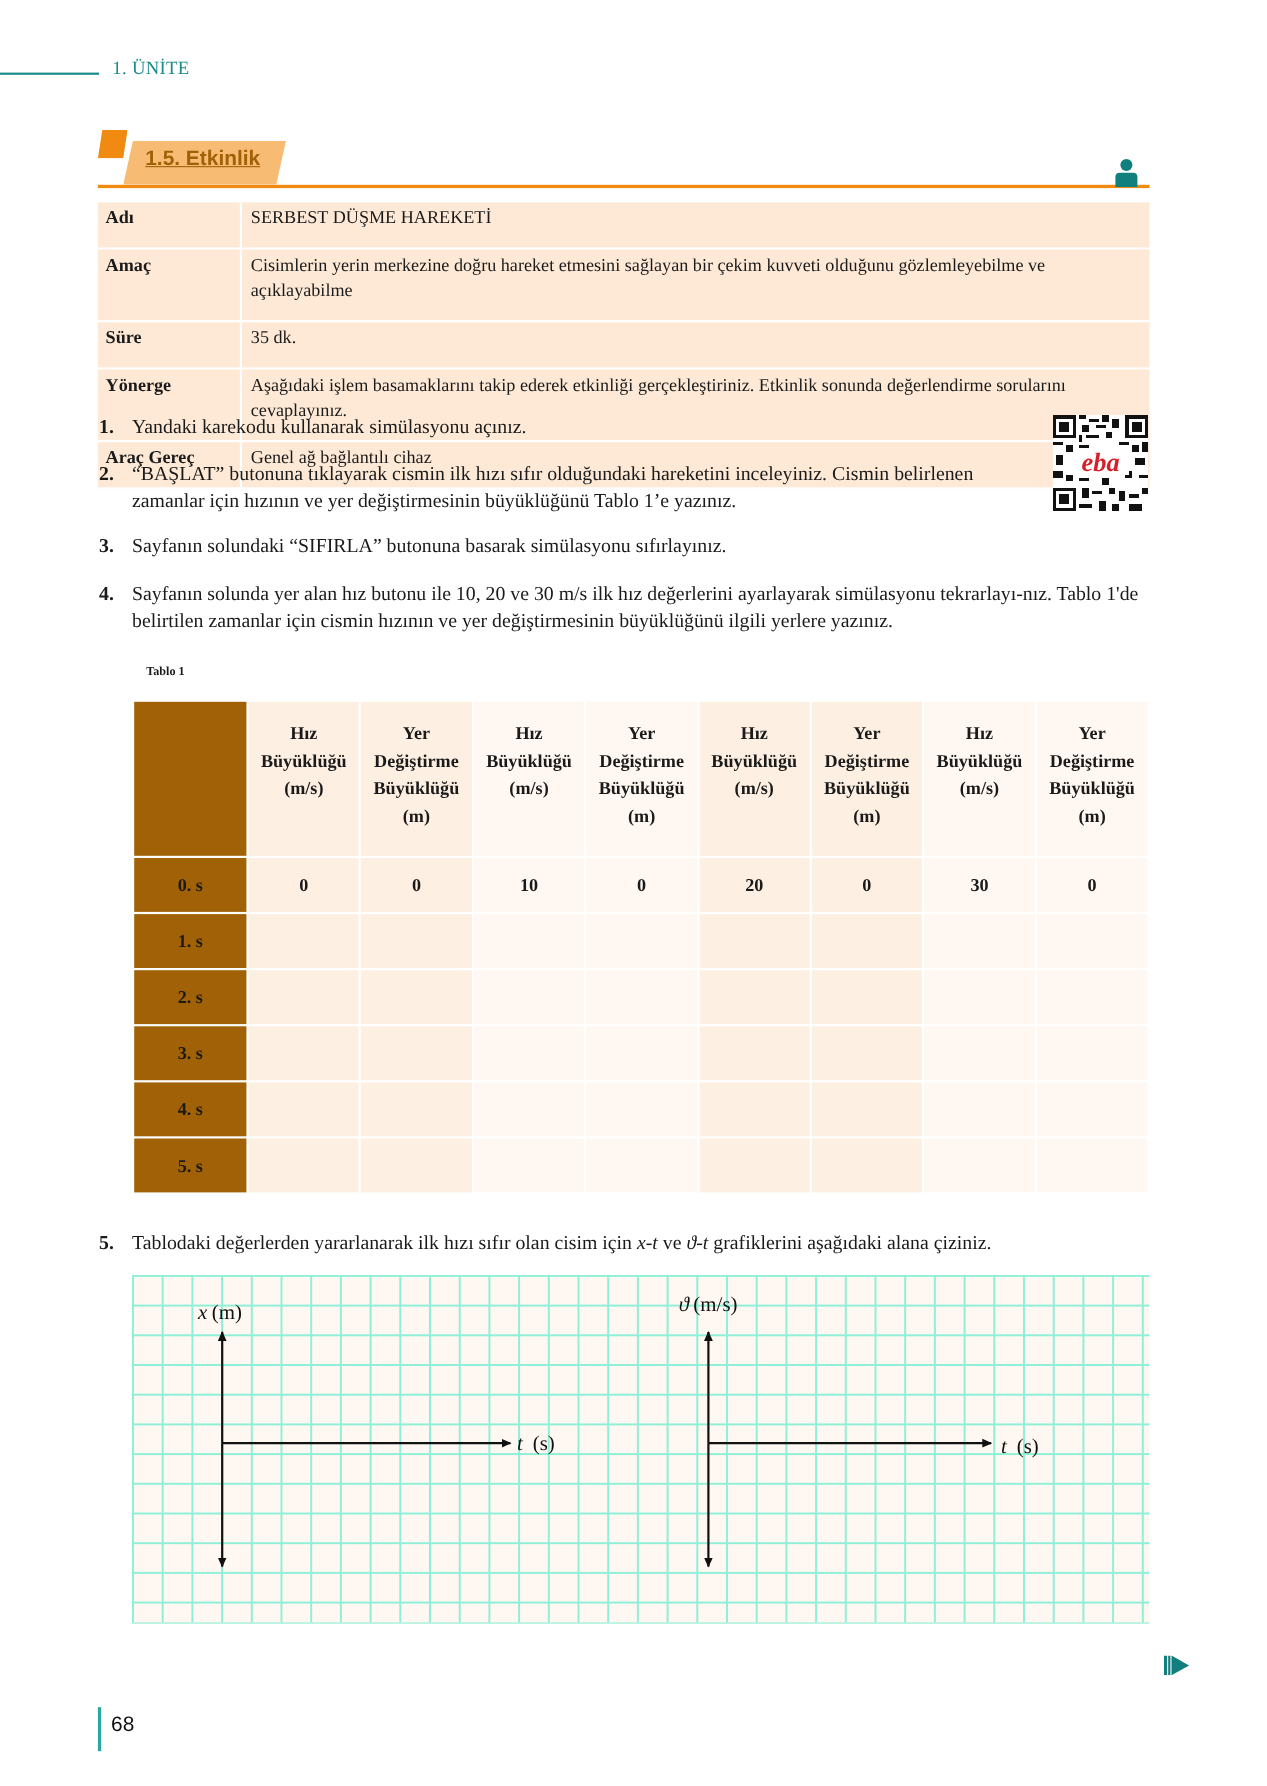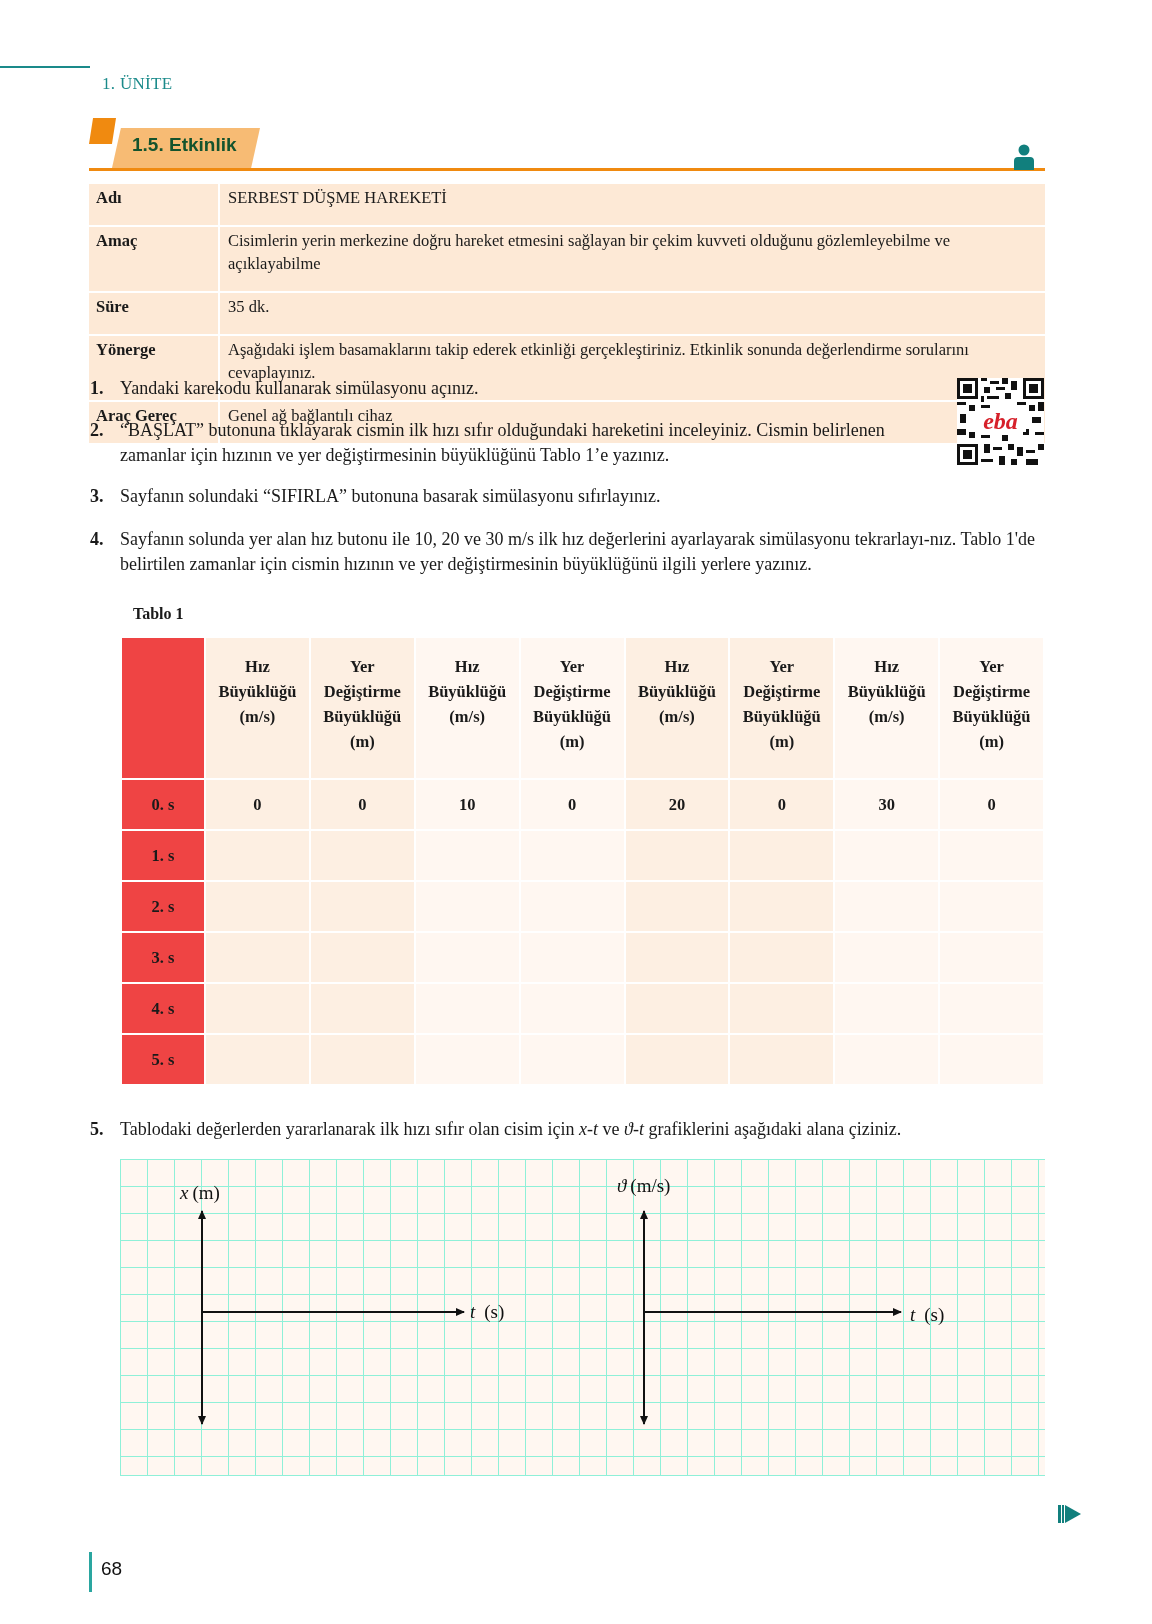--- a/index.html
+++ b/index.html
@@ -2,52 +2,52 @@
 <html><head>
 <meta charset="utf-8">
 <style>
   html, body { margin:0; padding:0; background:#ffffff; }
   body { width:1152px; height:1624px; position:relative; overflow:hidden;
          font-family:"Liberation Serif","DejaVu Serif",serif; color:#1a1a1a; }
   .abs { position:absolute; }
 
   
   .unit-line { left:0; top:66px; width:90px; height:2px; background:#1a8a8a; }
-  .unit-label { left:102px; top:52px; font-size:17px; color:#1a8a8a; letter-spacing:0.3px;margin-top:22px; }
+  .unit-label { left:102px; top:52px; font-size:17px; color:#1a8a8a; letter-spacing:0.3px; }
 
   
   .banner-square { left:89px; top:118px; width:27px; height:26px; background:#f08a10;
                    clip-path:polygon(15% 0,100% 0,85% 100%,0 100%); }
   .banner-tab { left:112px; top:128px; width:148px; height:40px; background:#f7bb74;
                 clip-path:polygon(6% 0,100% 0,94% 100%,0 100%); }
   .banner-title { left:132px; top:134px; font-family:"Liberation Sans","DejaVu Sans",sans-serif;
-                  font-weight:bold; font-size:19px; color:#14532d; }
+                  font-weight:bold; font-size:19px; color:#a16207;text-decoration:underline; }
   .banner-rule { left:89px; top:168px; width:956px; height:3px; background:#f08a10; }
   .person-icon { left:1012px; top:144px; width:24px; height:26px; }
 
   
   .info { left:89px; top:184px; width:956px; }
   .info-row { display:flex; background:#fde9d6; border-bottom:2px solid #ffffff; }
   .info-key { width:118px; padding:2px 4px 2px 7px; font-weight:bold; font-size:16.5px; line-height:23px;
               border-right:2px solid #ffffff; }
   .info-val { flex:1; padding:2px 6px 16px 8px; font-size:16.5px; line-height:23px; }
 
   
   .step { left:90px; width:950px; font-size:18px; line-height:25px; display:flex; }
   .step-num { width:30px; font-weight:bold; flex:none; }
   .step-text { flex:1; }
   .qr { left:957px; top:376px; width:87px; height:90px; }
 
   
-  .tablo-label { left:133px; top:605px; font-weight:bold; font-size:16px; }
+  .tablo-label { left:133px; top:605px; font-weight:bold; font-size:11px; }
   .t1 { left:120px; top:636px; width:925px; border-collapse:separate; border-spacing:2px; }
   .t1 td { text-align:center; font-weight:bold; font-size:16.5px; padding:0; }
   .t1 .head td { height:124px; vertical-align:top; padding-top:16px; line-height:25px; }
   .t1 .body td { height:49px; vertical-align:middle; }
-  .c-row { background:#ef4444; width:82px; }
+  .c-row { background:#a16207; width:102px; }
   .c-a { background:#fdefe2; }
   .c-b { background:#fff7f1; }
 
   
   .grid-area { left:120px; top:1159px; width:925px; height:316px;
     background-color:#fff7f1;
     background-image:
       linear-gradient(to right, #8ff0d8 1.5px, transparent 1.5px),
       linear-gradient(to bottom, #8ff0d8 1.5px, transparent 1.5px);
     background-size:27px 27px, 27px 27px;

